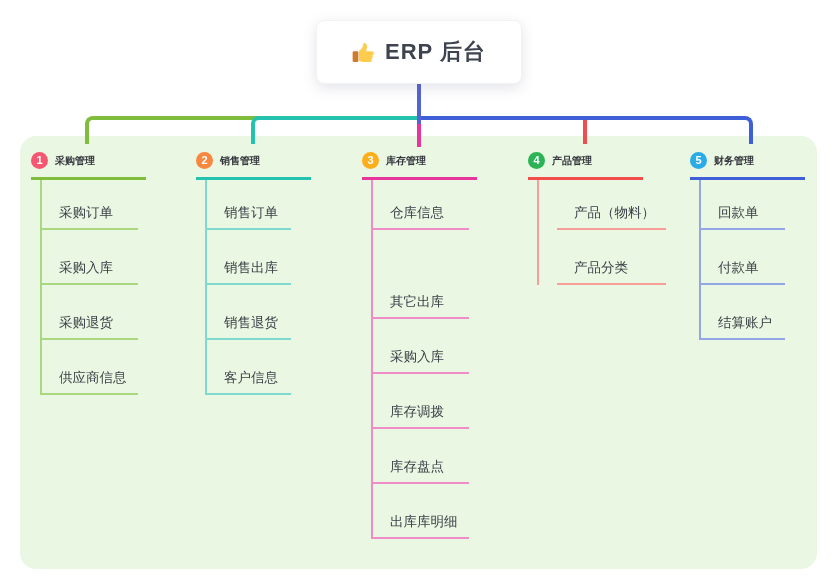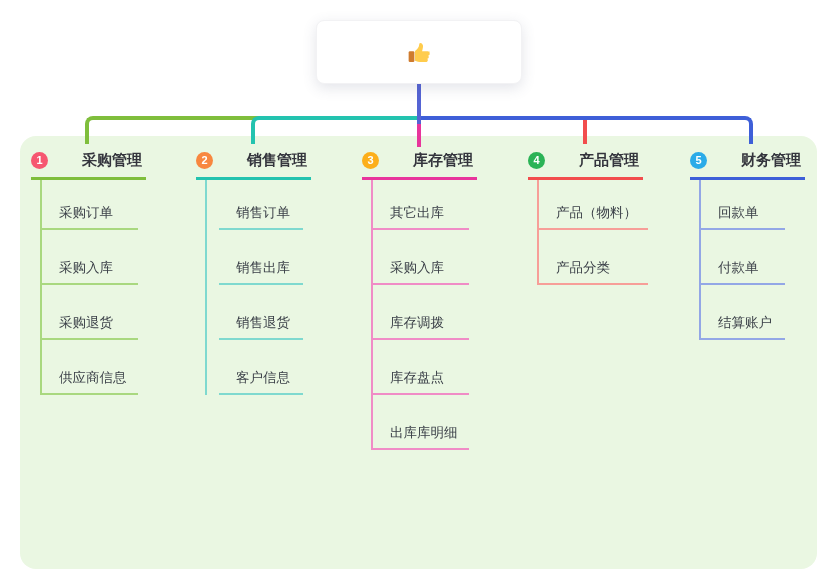--- a/index.html
+++ b/index.html
@@ -32,21 +32,21 @@
   .branch{position:absolute;top:14px;}
   .branch-header{
     display:flex;align-items:center;gap:7px;
     width:115px;box-sizing:border-box;
     padding:0 4px 6px 0;height:30px;
   }
   .badge{
     flex:0 0 auto;width:17px;height:17px;border-radius:50%;
     color:#fff;font-size:11px;font-weight:bold;line-height:17px;text-align:center;
   }
-  .branch-label{font-size:15px;font-weight:600;color:#34353d;white-space:nowrap;margin-left:27px;}
+  .branch-label{font-size:10px;font-weight:600;color:#34353d;white-space:nowrap;}
   ul.children{
     list-style:none;margin:0 0 0 9px;padding:0;width:max-content;min-width:84px;text-align:right;
   }
   ul.children li{
     box-sizing:border-box;height:55px;
     display:flex;align-items:flex-end;
     padding:0 11px 6px 17px;white-space:nowrap;
     font-size:13.5px;color:#3a3f47;
   }
   ul.children li:first-child{height:50px;}
@@ -56,20 +56,21 @@
 
 <div class="stage">
 
   <div class="root-node">
     <span class="icon">
       <svg width="23" height="23" viewBox="0 0 36 36" aria-hidden="true">
         <path fill="#cf7b2e" d="M3 16h5a2 2 0 0 1 2 2v13a2 2 0 0 1-2 2H3a2 2 0 0 1-2-2V18a2 2 0 0 1 2-2z"></path>
         <path fill="#ffcc4d" d="M34 19c0-1.7-1.3-3-3-3h-9c.8-2.4 1.5-5.5 1.5-8 0-3-2-5-4-5-1.7 0-2 1.2-2 3 0 4-3.5 7.4-6.5 9.6V31c2.5 1 6.2 2 10 2h7c1.7 0 3-1.3 3-3 0-.8-.3-1.5-.8-2.1 1.3-.3 2.3-1.5 2.3-2.9 0-.8-.3-1.5-.8-2.1 1.3-.3 2.3-1.5 2.3-2.9 0-.9-.4-1.7-1-2.2.6-.5 1-1.4 1-2.8z"></path>
       </svg>
     </span>
+    <span class="title">ERP 后台</span>
   </div>
 
   <div id="connectors">
       <div class="conn elbowL" style="left: 85px; top: 116px; width: 334px; height: 28px; z-index: 1; border-left: 4px solid rgb(127, 190, 60); border-top: 4px solid rgb(127, 190, 60);"></div>
       <div class="conn elbowL" style="left: 251px; top: 116px; width: 168px; height: 28px; z-index: 2; border-left: 4px solid rgb(35, 195, 175); border-top: 4px solid rgb(35, 195, 175);"></div>
       <div class="conn elbowR" style="left: 417px; top: 116px; width: 336px; height: 28px; z-index: 3; border-right: 4px solid rgb(62, 95, 216); border-top: 4px solid rgb(62, 95, 216);"></div>
       <div class="conn " style="left: 583px; top: 120px; width: 4px; height: 24px; z-index: 4; background: rgb(242, 77, 77);"></div>
       <div class="conn " style="left: 417px; top: 122px; width: 4px; height: 25px; z-index: 4; background: rgb(232, 53, 156);"></div>
       <div class="conn" style="left: 417px; top: 84px; width: 4px; height: 40px; z-index: 5; background: rgb(85, 100, 212);"></div>
     </div>
@@ -86,48 +87,49 @@
           <li style="border-bottom: 2px solid rgb(169, 216, 127);">采购退货</li>
           <li style="border-bottom: 2px solid rgb(169, 216, 127);">供应商信息</li>
         </ul>
   </div>
 
   <div class="branch" style="left: 176px;">
     <div class="branch-header" style="border-bottom: 3px solid rgb(35, 195, 175);">
       <span class="badge" style="background: rgb(248, 135, 63);">2</span>
       <span class="branch-label">销售管理</span>
     </div>
-    <ul class="children" style="border-left: 2px solid rgb(127, 217, 207); padding-left: 12px;">
+    <ul class="children" style="border-left: 2px solid rgb(127, 217, 207);">
           <li style="border-bottom: 2px solid rgb(127, 217, 207);">销售订单</li>
           <li style="border-bottom: 2px solid rgb(127, 217, 207);">销售出库</li>
           <li style="border-bottom: 2px solid rgb(127, 217, 207);">销售退货</li>
           <li style="border-bottom: 2px solid rgb(127, 217, 207);">客户信息</li>
         </ul>
   </div>
 
   <div class="branch" style="left: 342px;">
     <div class="branch-header" style="border-bottom: 3px solid rgb(232, 53, 156);">
       <span class="badge" style="background: rgb(252, 175, 27);">3</span>
       <span class="branch-label">库存管理</span>
     </div>
     <ul class="children" style="border-left: 2px solid rgb(240, 140, 198);">
-          <li style="border-bottom: 2px solid rgb(240, 140, 198);">其它出库</li>
+          <li style="border-bottom: 2px solid rgb(240, 140, 198);">仓库信息</li>
+          <li style="border-bottom: 2px solid rgb(240, 140, 198); margin-top: 34px;">其它出库</li>
           <li style="border-bottom: 2px solid rgb(240, 140, 198);">采购入库</li>
           <li style="border-bottom: 2px solid rgb(240, 140, 198);">库存调拨</li>
           <li style="border-bottom: 2px solid rgb(240, 140, 198);">库存盘点</li>
           <li style="border-bottom: 2px solid rgb(240, 140, 198); font-family: Liberation Mono, monospace;">出库库明细</li>
         </ul>
   </div>
 
   <div class="branch" style="left: 508px;">
     <div class="branch-header" style="border-bottom: 3px solid rgb(242, 77, 77);">
       <span class="badge" style="background: rgb(43, 179, 86);">4</span>
       <span class="branch-label">产品管理</span>
     </div>
-    <ul class="children" style="border-left: 2px solid rgb(247, 158, 152);">
+    <ul class="children" style="border-left: 2px solid rgb(247, 158, 152); padding-left: 18px;">
           <li style="border-bottom: 2px solid rgb(247, 158, 152);">产品（物料）</li>
           <li style="border-bottom: 2px solid rgb(247, 158, 152);">产品分类</li>
         </ul>
   </div>
 
   <div class="branch" style="left: 670px;">
     <div class="branch-header" style="border-bottom: 3px solid rgb(62, 95, 216);">
       <span class="badge" style="background: rgb(43, 171, 232);">5</span>
       <span class="branch-label">财务管理</span>
     </div>

